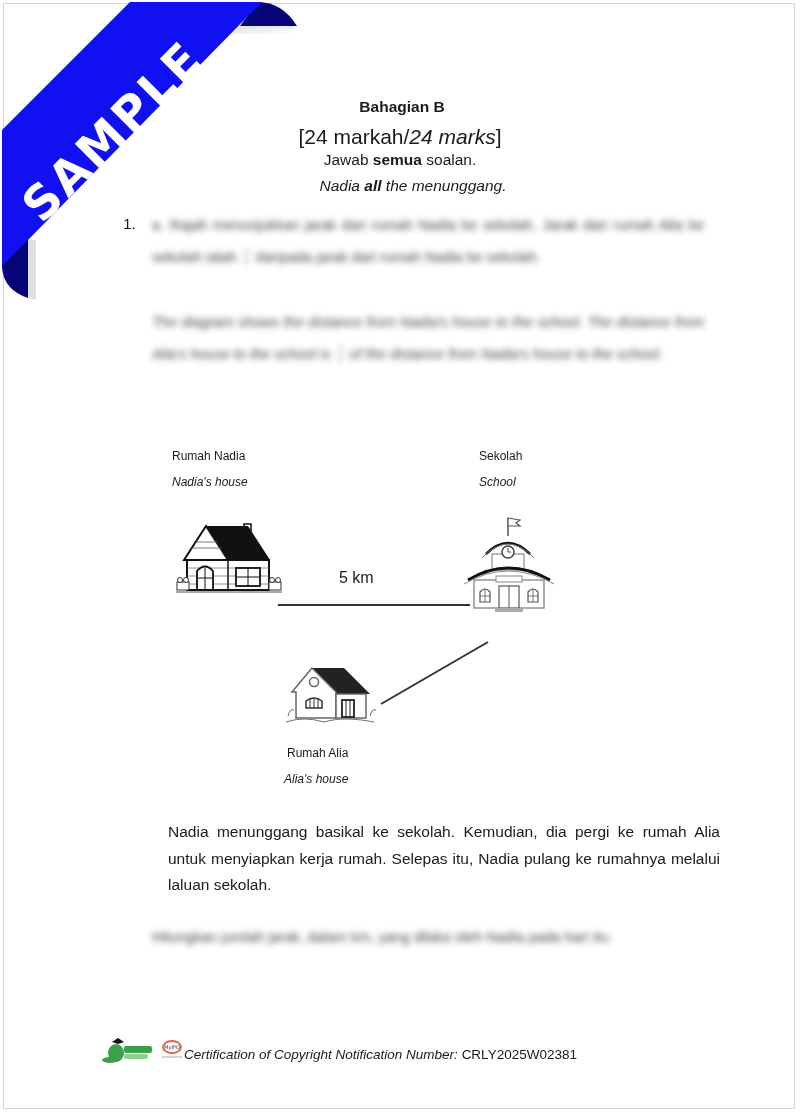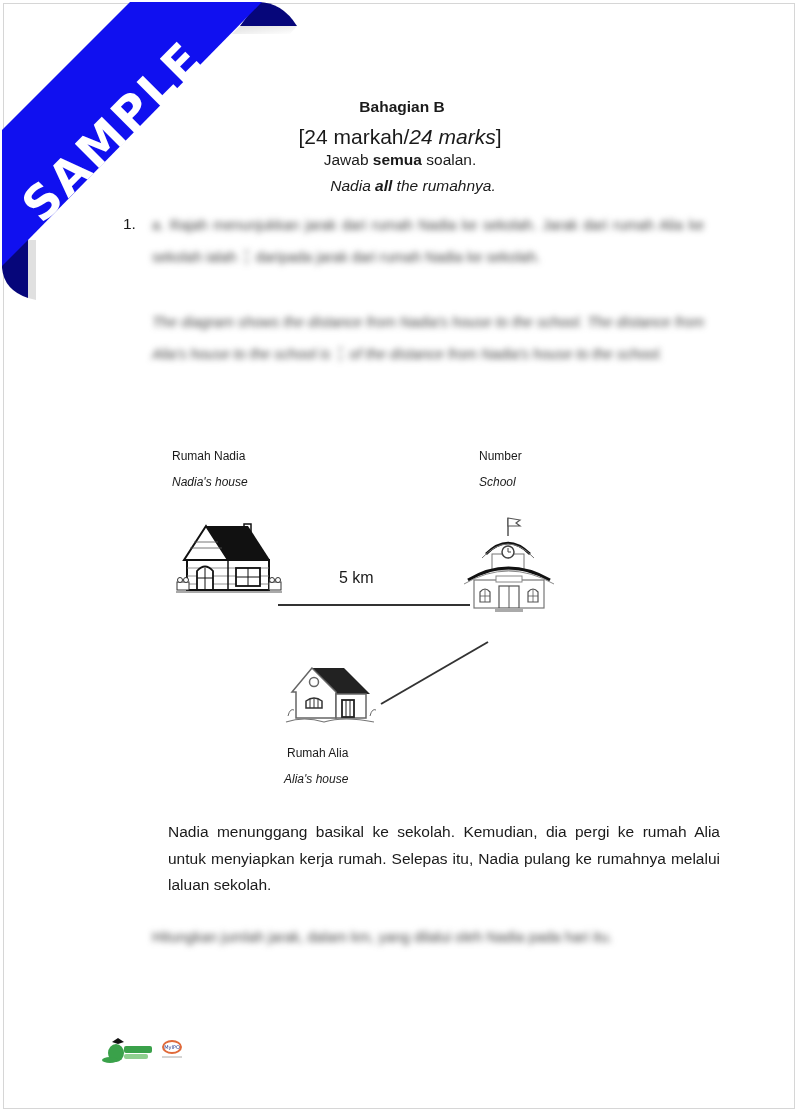--- a/index.html
+++ b/index.html
@@ -92,40 +92,40 @@
   </svg>
   <div class="ribbon-text">
     <span class="ribbon-title">SAMPLE</span>
     <span class="ribbon-sub">SHOP.TESTPAPER.COM.MY</span>
   </div>
 </div>
 
 <div class="header h-title">Bahagian B</div>
 <div class="header h-marks"><span>[24 markah/</span><i>24 marks</i><span>]</span></div>
 <div class="header h-jawab"><span>Jawab </span><b>semua</b><span> soalan.</span></div>
-<div class="header h-answer"><span>Nadia </span><b>all</b><span> the rumahnya.</span></div>
+<div class="header h-answer"><span>Nadia </span><b>all</b><span> the menunggang.</span></div>
 
 <div class="q-number">1.</div>
 <div class="blurred blur-1">
   <span>a. Rajah menunjukkan jarak dari rumah Nadia ke sekolah. Jarak dari rumah Alia ke sekolah ialah</span>
   <span class="frac"><span>?</span><span>?</span></span>
   <span>daripada jarak dari rumah Nadia ke sekolah.</span>
 </div>
 <div class="blurred blur-2">
   <span>The diagram shows the distance from Nadia's house to the school. The distance from Alia's house to the school is</span>
   <span class="frac"><span>?</span><span>?</span></span>
   <span>of the distance from Nadia's house to the school.</span>
 </div>
 
 <div class="label lbl-nadia">
   <div>Rumah Nadia</div>
   <div><i>Nadia's house</i></div>
 </div>
 <div class="label lbl-school">
-  <div>Number</div>
+  <div>Sekolah</div>
   <div><i>School</i></div>
 </div>
 <div class="label lbl-alia">
   <div>Rumah Alia</div>
   <div class="en"><i>Alia's house</i></div>
 </div>
 <div class="dist-label">5 km</div>
 
 <svg class="diagram-svg" viewBox="0 0 800 1114">
   <line x1="278" y1="605" x2="470" y2="605" stroke="#333" stroke-width="2"></line>
@@ -214,13 +214,14 @@
     <ellipse cx="14" cy="15" rx="8" ry="9" fill="#3aa14a"></ellipse>
     <ellipse cx="8" cy="22" rx="8" ry="3" fill="#3aa14a"></ellipse>
     <rect x="22" y="8" width="28" height="7" rx="2" fill="#3aa14a"></rect>
     <rect x="22" y="16" width="24" height="5" rx="2" fill="#8fcf8f"></rect>
   </svg>
   <svg class="logo2" viewBox="0 0 24 22">
     <ellipse cx="12" cy="8" rx="9" ry="6" fill="none" stroke="#e06a3a" stroke-width="2"></ellipse>
     <text x="12" y="10" font-size="5" text-anchor="middle" fill="#2a3a8a" font-family="DejaVu Sans, sans-serif">MyIPO</text>
     <line x1="2" y1="18" x2="22" y2="18" stroke="#aaa" stroke-width="1"></line>
   </svg>
+  <div class="footer-text"><i>Certification of Copyright Notification Number: </i><span>CRLY2025W02381</span></div>
 </div>
 
 </body></html>

